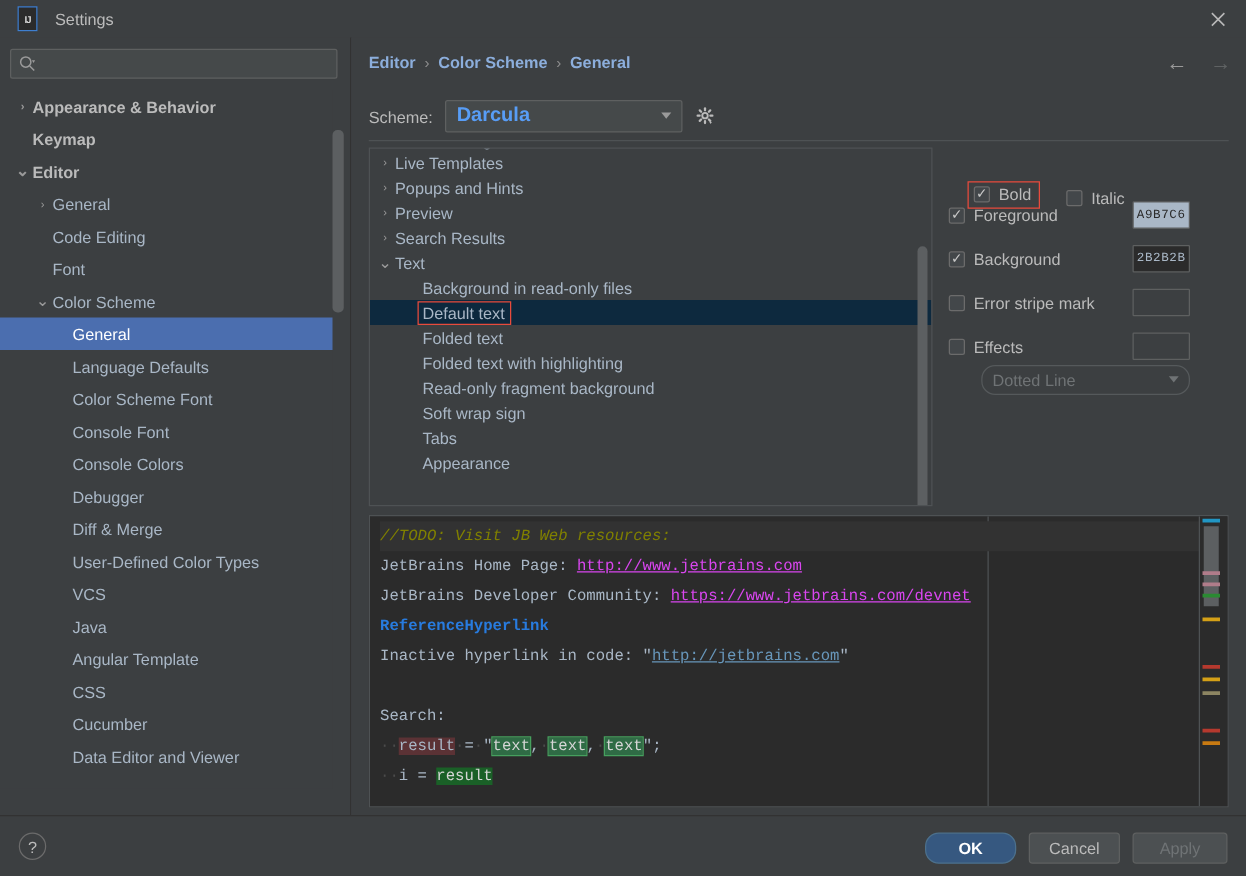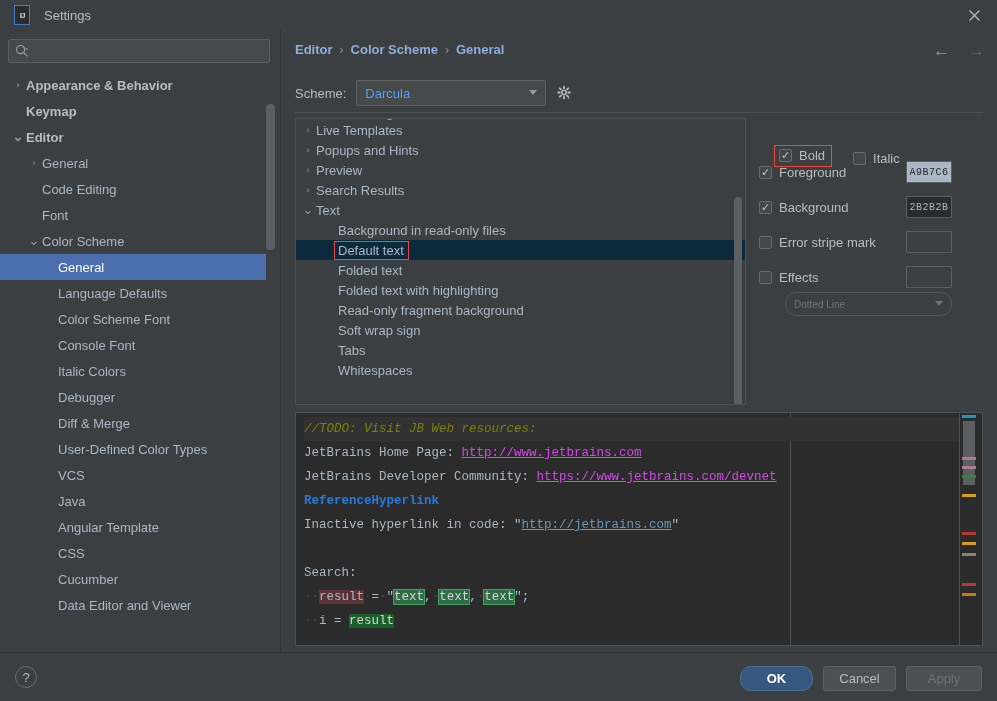--- a/index.html
+++ b/index.html
@@ -117,21 +117,21 @@
 
   #scheme-row {
     position: absolute; left: 14px; top: 50px;
     display: flex; align-items: center; gap: 10px;
   }
   #scheme-label { color: #bbbbbb; font-size: 13px; }
   #scheme-select {
     width: 190px; height: 26px; background: #45494a;
     border: 1px solid #5e6060; border-radius: 2px;
     display: flex; align-items: center; padding: 0 8px;
-    color: #589df6; font-size: 13px; font-weight: normal; cursor: pointer;
+    color: #589df6; font-size: 16px; font-weight: bold; cursor: pointer;
     position: relative;
   }
   #scheme-select .cb-arrow {
     position: absolute; right: 8px; top: 9px;
     width: 0; height: 0;
     border-left: 4px solid transparent; border-right: 4px solid transparent;
     border-top: 5px solid #9a9a9a;
   }
   #gear-icon { width: 16px; height: 16px; cursor: pointer; }
 
@@ -200,21 +200,21 @@
     border: 1px solid #5e6060; border-radius: 1px;
     font-family: "Liberation Mono", monospace; font-size: 10px;
     display: flex; align-items: center; justify-content: center;
     letter-spacing: 0.5px; cursor: pointer;
   }
   .swatch.empty { background: #3c3f41; }
   #effects-select {
     position: absolute; left: 26px; top: 170px; width: 167px; height: 24px;
     background: #3c3f41; border: 1px solid #55595b; border-radius: 11px;
     display: flex; align-items: center; padding: 4px 8px;
-    color: #6f7375; font-size: 10px; position: absolute;
+    color: #6f7375; font-size: 13px; position: absolute;
   }
   #effects-select .cb-arrow {
     position: absolute; right: 8px; top: 8px;
     width: 0; height: 0;
     border-left: 4px solid transparent; border-right: 4px solid transparent;
     border-top: 5px solid #6f7375;
   }
 
   
   #preview {
@@ -344,21 +344,21 @@
           <div class="srow ind2">
             <span class="arrow"></span>
             <span class="lbl">Color Scheme Font</span>
           </div>
           <div class="srow ind2">
             <span class="arrow"></span>
             <span class="lbl">Console Font</span>
           </div>
           <div class="srow ind2">
             <span class="arrow"></span>
-            <span class="lbl">Italic Colors</span>
+            <span class="lbl">Console Colors</span>
           </div>
           <div class="srow ind2">
             <span class="arrow"></span>
             <span class="lbl">Debugger</span>
           </div>
           <div class="srow ind2">
             <span class="arrow"></span>
             <span class="lbl">Diff &amp; Merge</span>
           </div>
           <div class="srow ind2">
@@ -476,21 +476,21 @@
           <div class="crow cind1">
             <span class="clbl">Read-only fragment background</span>
           </div>
           <div class="crow cind1">
             <span class="clbl">Soft wrap sign</span>
           </div>
           <div class="crow cind1">
             <span class="clbl">Tabs</span>
           </div>
           <div class="crow cind1">
-            <span class="clbl">Whitespaces</span>
+            <span class="clbl">Appearance</span>
           </div>
         </div>
       <div id="cs-scrollbar"></div>
     </div>
 
     <div id="attrs">
 
       <div class="style-row" style="top:0px;">
         <span class="boldwrap">
           <span class="cb checked"></span>

